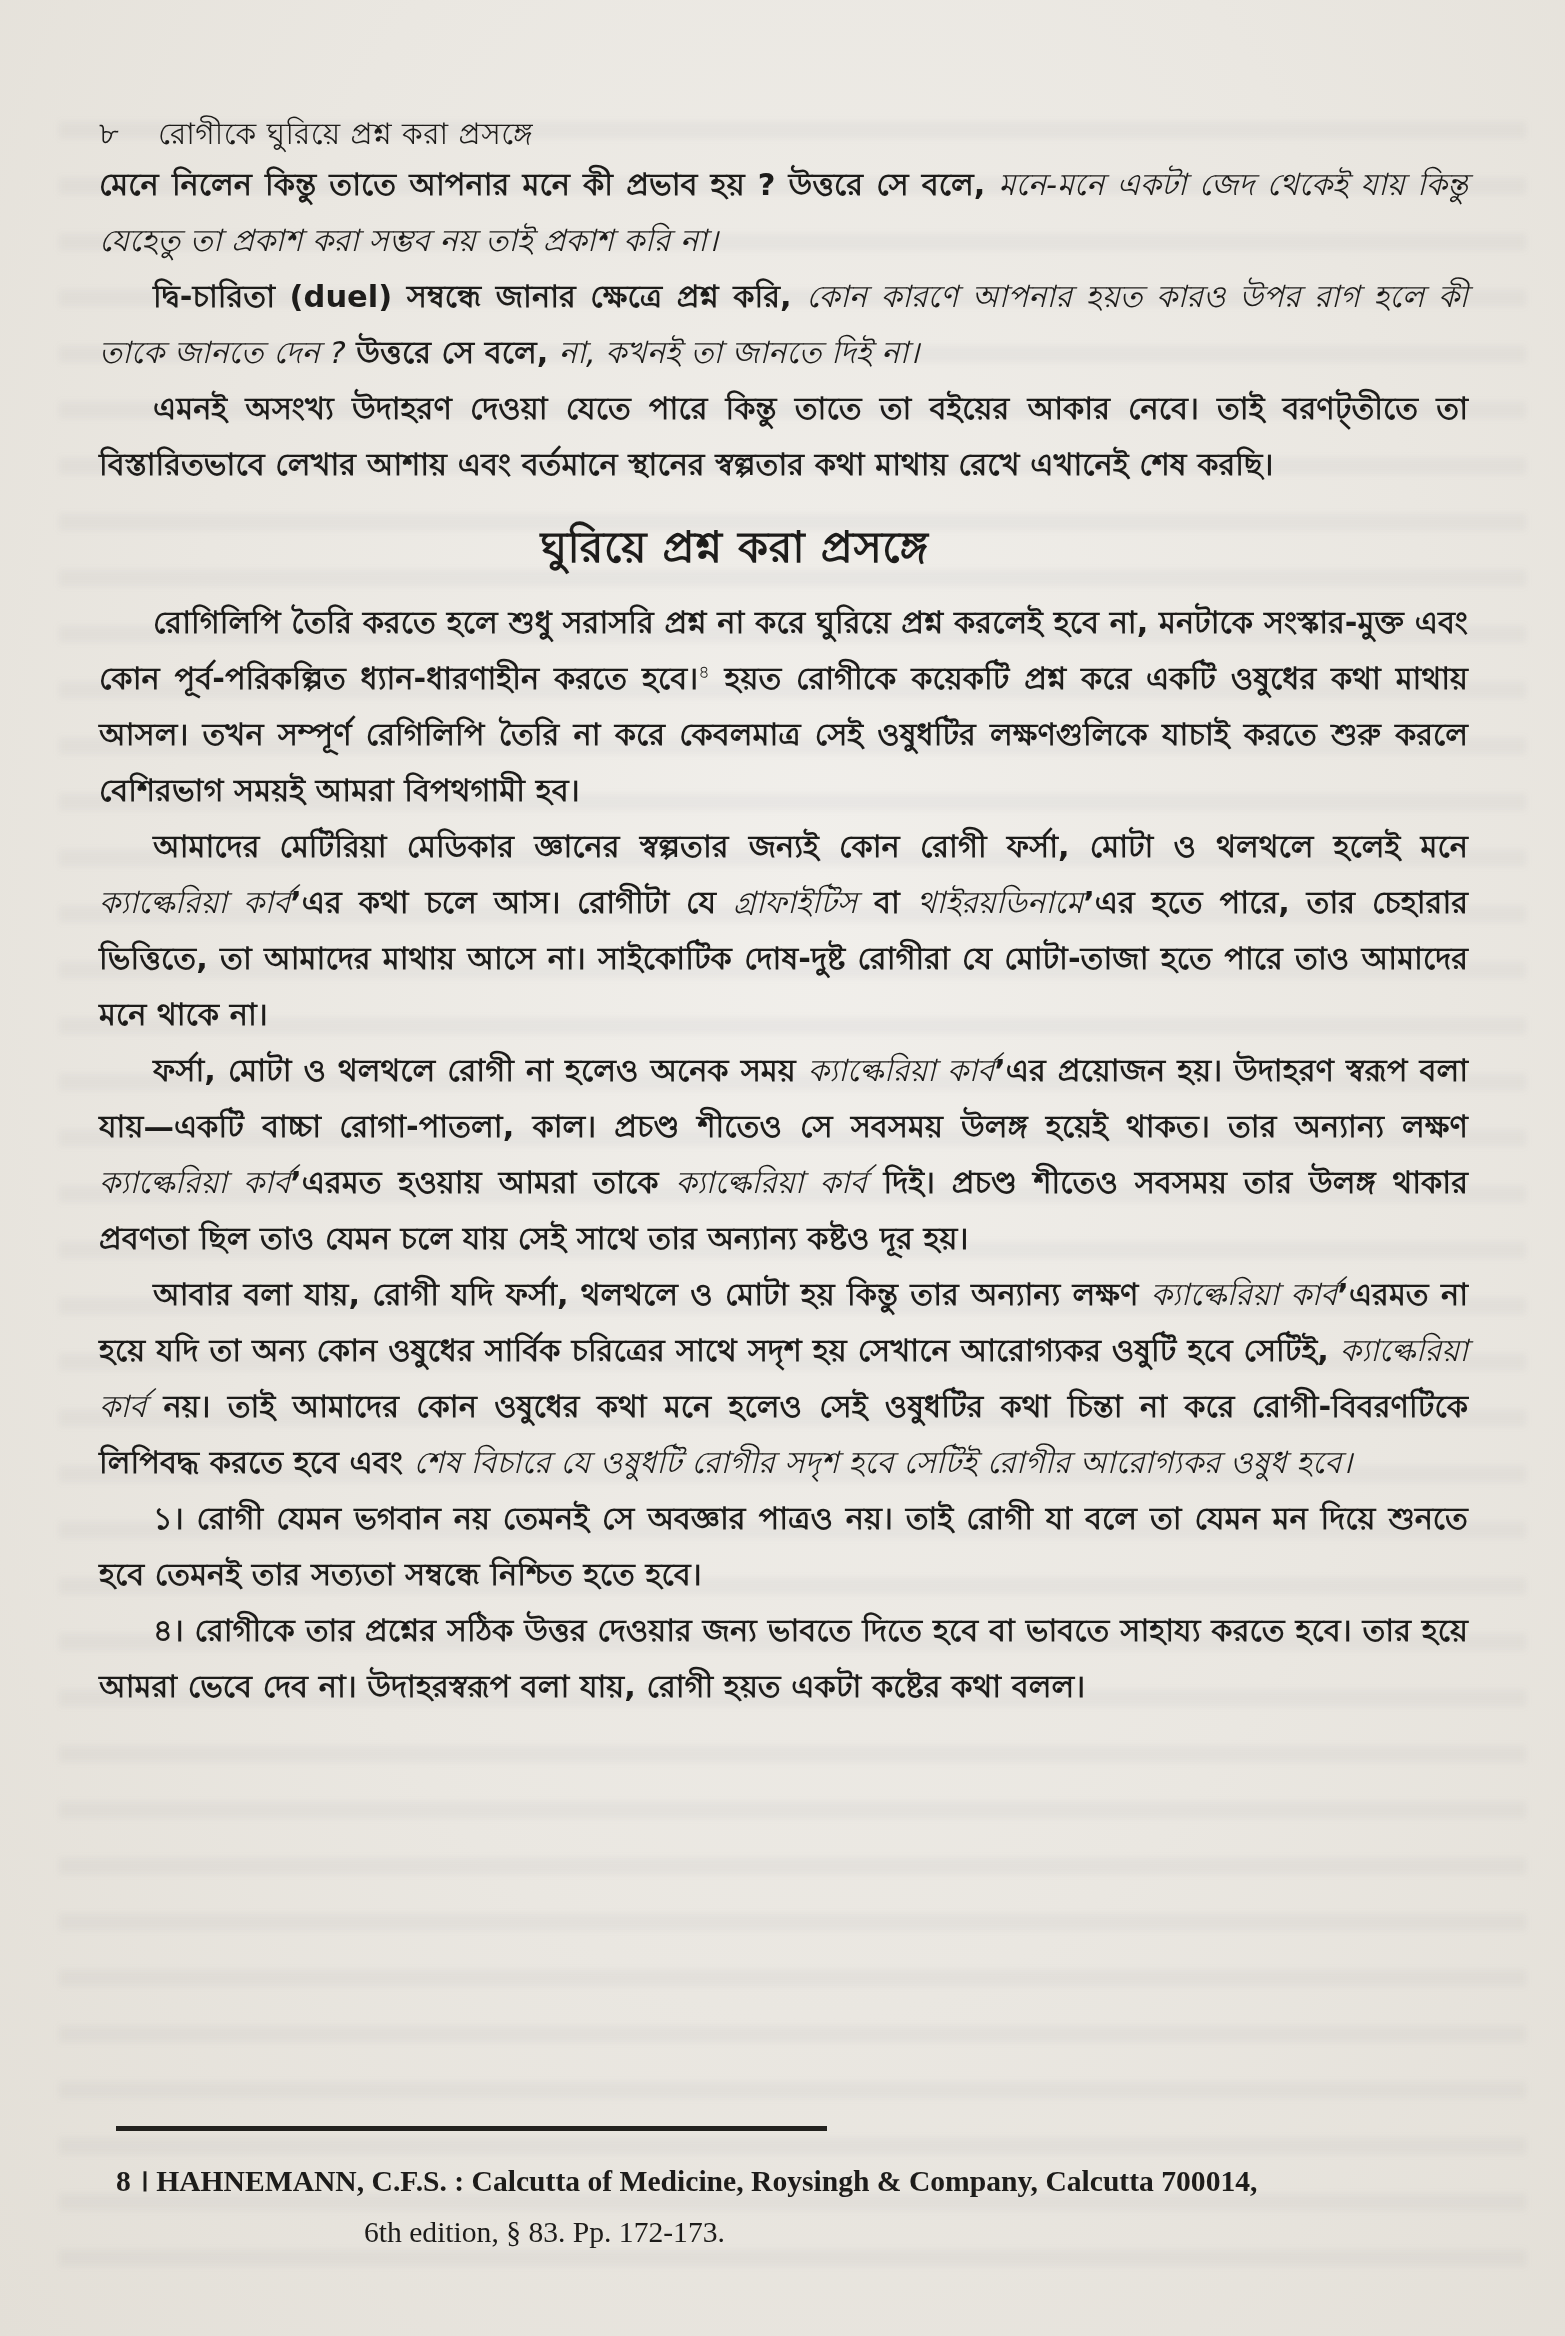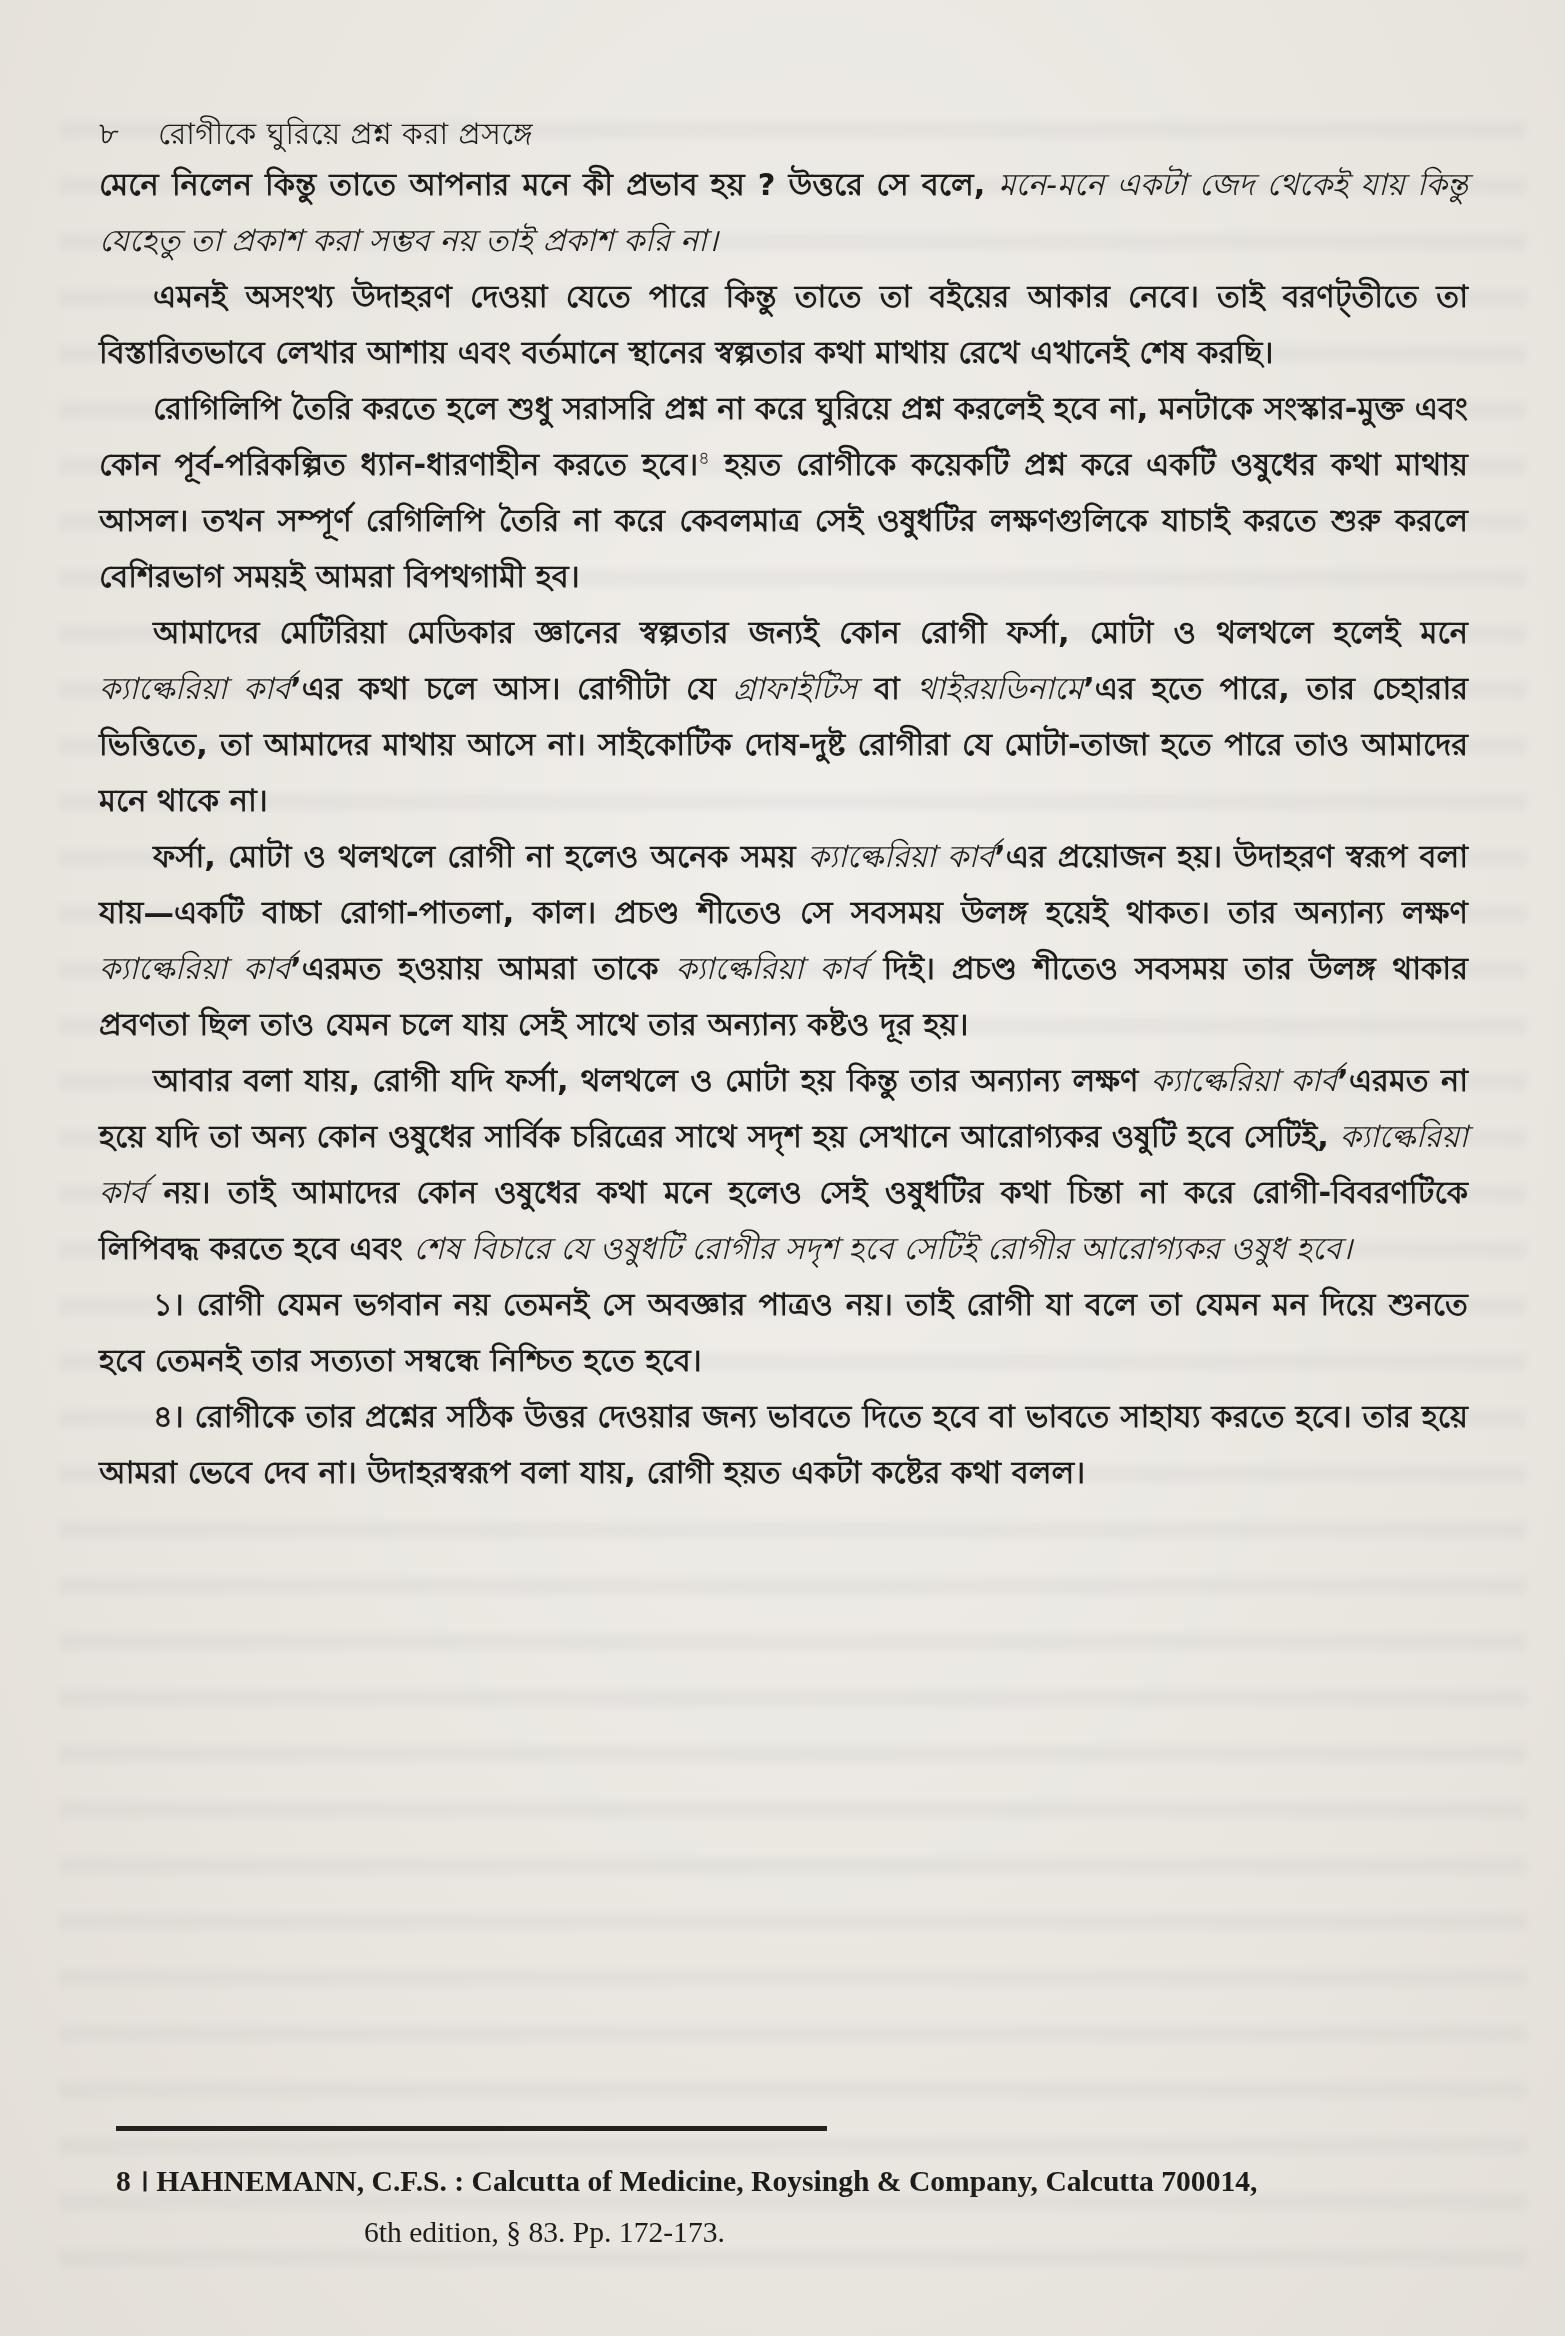--- a/index.html
+++ b/index.html
@@ -49,23 +49,25 @@
 
 <div class="page-inner">
   <div class="page-header">
     <span class="page-number">৮</span>
     <span class="running-head">রোগীকে ঘুরিয়ে প্রশ্ন করা প্রসঙ্গে</span>
   </div>
 
   <div class="body-text">
     <div id="intro-paras">
         <p class="para"><span class="seg-n">মেনে নিলেন কিন্তু তাতে আপনার মনে কী প্রভাব হয় ? উত্তরে সে বলে, </span><span class="seg-i">মনে-মনে একটা জেদ থেকেই যায় কিন্তু যেহেতু তা প্রকাশ করা সম্ভব নয় তাই প্রকাশ করি না।</span></p>
+        <p class="para indent"><span class="seg-n">দ্বি-চারিতা (duel) সম্বন্ধে জানার ক্ষেত্রে প্রশ্ন করি, </span><span class="seg-i">কোন কারণে আপনার হয়ত কারও উপর রাগ হলে কী তাকে জানতে দেন ?</span><span class="seg-n"> উত্তরে সে বলে, </span><span class="seg-i">না, কখনই তা জানতে দিই না।</span></p>
         <p class="para indent"><span class="seg-n">এমনই অসংখ্য উদাহরণ দেওয়া যেতে পারে কিন্তু তাতে তা বইয়ের আকার নেবে। তাই বরণট্তীতে তা বিস্তারিতভাবে লেখার আশায় এবং বর্তমানে স্থানের স্বল্পতার কথা মাথায় রেখে এখানেই শেষ করছি।</span></p>
       </div>
 
+    <h1 class="section-heading">ঘুরিয়ে প্রশ্ন করা প্রসঙ্গে</h1>
 
     <div id="section-paras">
         <p class="para indent"><span class="seg-n">রোগিলিপি তৈরি করতে হলে শুধু সরাসরি প্রশ্ন না করে ঘুরিয়ে প্রশ্ন করলেই হবে না, মনটাকে সংস্কার-মুক্ত এবং কোন পূর্ব-পরিকল্পিত ধ্যান-ধারণাহীন করতে হবে।</span><sup class="seg-sup">৪</sup><span class="seg-n"> হয়ত রোগীকে কয়েকটি প্রশ্ন করে একটি ওষুধের কথা মাথায় আসল। তখন সম্পূর্ণ রেগিলিপি তৈরি না করে কেবলমাত্র সেই ওষুধটির লক্ষণগুলিকে যাচাই করতে শুরু করলে বেশিরভাগ সময়ই আমরা বিপথগামী হব।</span></p>
         <p class="para indent"><span class="seg-n">আমাদের মেটিরিয়া মেডিকার জ্ঞানের স্বল্পতার জন্যই কোন রোগী ফর্সা, মোটা ও থলথলে হলেই মনে </span><span class="seg-i">ক্যাল্কেরিয়া কার্ব</span><span class="seg-n">’এর কথা চলে আস। রোগীটা যে </span><span class="seg-i">গ্রাফাইটিস</span><span class="seg-n"> বা </span><span class="seg-i">থাইরয়ডিনামে</span><span class="seg-n">’এর হতে পারে, তার চেহারার ভিত্তিতে, তা আমাদের মাথায় আসে না। সাইকোটিক দোষ-দুষ্ট রোগীরা যে মোটা-তাজা হতে পারে তাও আমাদের মনে থাকে না।</span></p>
         <p class="para indent"><span class="seg-n">ফর্সা, মোটা ও থলথলে রোগী না হলেও অনেক সময় </span><span class="seg-i">ক্যাল্কেরিয়া কার্ব</span><span class="seg-n">’এর প্রয়োজন হয়। উদাহরণ স্বরূপ বলা যায়—একটি বাচ্চা রোগা-পাতলা, কাল। প্রচণ্ড শীতেও সে সবসময় উলঙ্গ হয়েই থাকত। তার অন্যান্য লক্ষণ </span><span class="seg-i">ক্যাল্কেরিয়া কার্ব</span><span class="seg-n">’এরমত হওয়ায় আমরা তাকে </span><span class="seg-i">ক্যাল্কেরিয়া কার্ব</span><span class="seg-n"> দিই। প্রচণ্ড শীতেও সবসময় তার উলঙ্গ থাকার প্রবণতা ছিল তাও যেমন চলে যায় সেই সাথে তার অন্যান্য কষ্টও দূর হয়।</span></p>
         <p class="para indent"><span class="seg-n">আবার বলা যায়, রোগী যদি ফর্সা, থলথলে ও মোটা হয় কিন্তু তার অন্যান্য লক্ষণ </span><span class="seg-i">ক্যাল্কেরিয়া কার্ব</span><span class="seg-n">’এরমত </span><span class="seg-b">না হয়ে যদি তা অন্য কোন ওষুধের সার্বিক চরিত্রের সাথে সদৃশ হয় সেখানে আরোগ্যকর ওষুটি হবে সেটিই,</span><span class="seg-n"> </span><span class="seg-i">ক্যাল্কেরিয়া কার্ব</span><span class="seg-n"> নয়। তাই আমাদের কোন ওষুধের কথা মনে হলেও সেই ওষুধটির কথা চিন্তা না করে রোগী-বিবরণটিকে লিপিবদ্ধ করতে হবে এবং </span><span class="seg-i">শেষ বিচারে যে ওষুধটি রোগীর সদৃশ হবে সেটিই রোগীর আরোগ্যকর ওষুধ হবে।</span></p>
       </div>
 
     <div id="numbered-items">
         <p class="para indent"><span class="seg-n">১। রোগী যেমন ভগবান নয় তেমনই সে অবজ্ঞার পাত্রও নয়। তাই রোগী যা বলে তা যেমন মন দিয়ে শুনতে হবে তেমনই তার সত্যতা সম্বন্ধে নিশ্চিত হতে হবে।</span></p>

